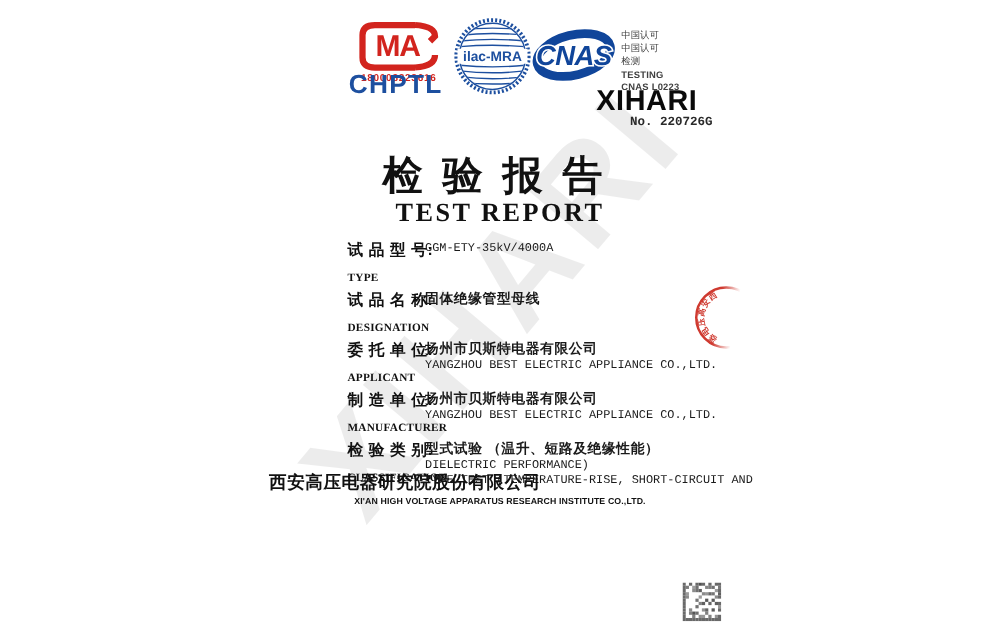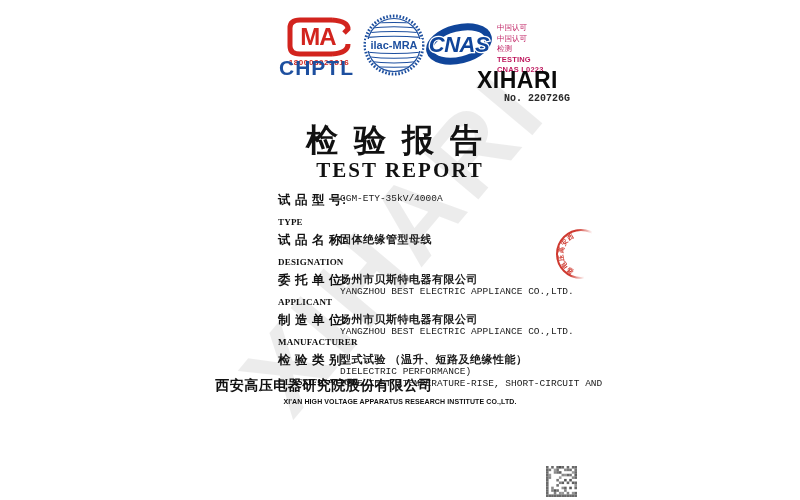--- a/index.html
+++ b/index.html
@@ -10,21 +10,21 @@
              font-size:108px;font-weight:700;letter-spacing:6px;color:rgba(0,0,0,0.075);
              white-space:nowrap;z-index:0;user-select:none;}
   
   .hdr{position:absolute;z-index:2;}
   .cma-svg{left:286px;top:16px;}
   .cma-number{left:272px;top:58px;width:94px;text-align:center;font-size:8px;font-weight:700;
               color:#d2241e;letter-spacing:0.6px;}
   .chptl{left:279px;top:56px;font-size:21px;font-weight:800;color:#1d4f9f;letter-spacing:1px;}
   .ilac-svg{left:362px;top:13px;}
   .cnas-svg{left:425px;top:22px;}
-  .accred{left:497px;top:23px;color:#be185d;line-height:10.6px;}
+  .accred{left:497px;top:23px;color:#404040;line-height:10.6px;}
   .accred div{font-size:7.5px;}
   .accred .en{font-weight:700;letter-spacing:0.2px;}
   .xihari{left:477px;top:67px;font-size:23px;font-weight:900;letter-spacing:0.5px;color:#0a0a0a;}
   .report-no{left:504px;top:93px;font-family:"Liberation Mono",monospace;font-size:10px;
              font-weight:700;color:#2a2a2a;}
   
   .title-zh{position:absolute;left:0;top:119px;width:800px;text-align:center;font-size:32px;
             font-weight:700;letter-spacing:16px;padding-left:4px;box-sizing:border-box;z-index:2;}
   .title-en{position:absolute;left:0;top:158px;width:800px;text-align:center;z-index:2;
             font-family:"Liberation Serif",serif;font-size:21px;font-weight:700;letter-spacing:2px;}

